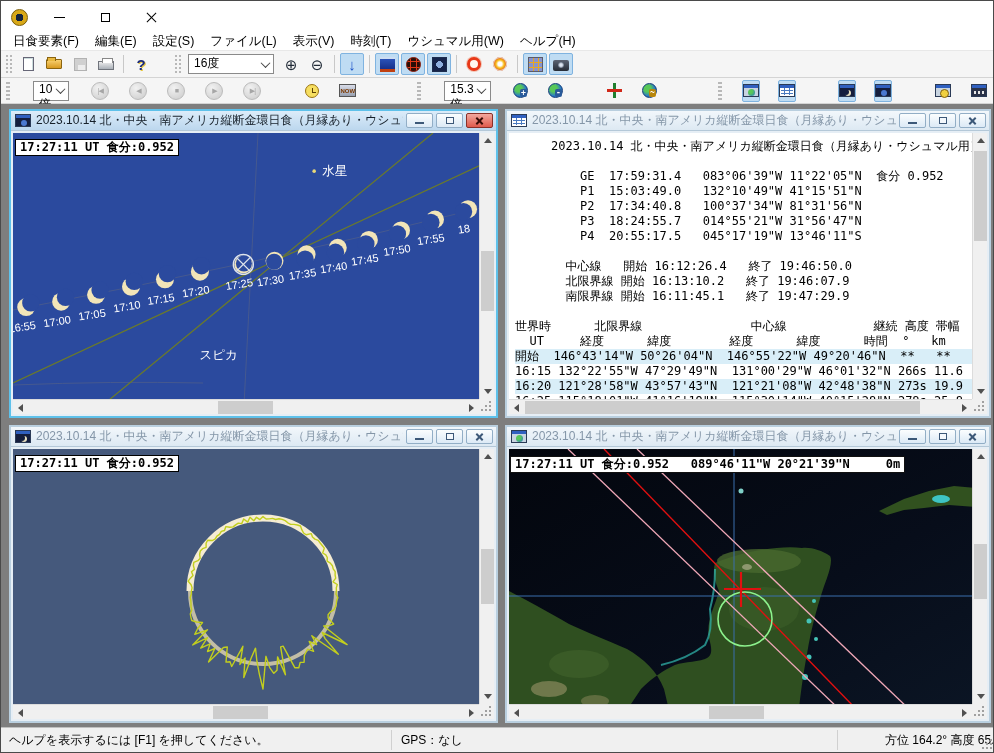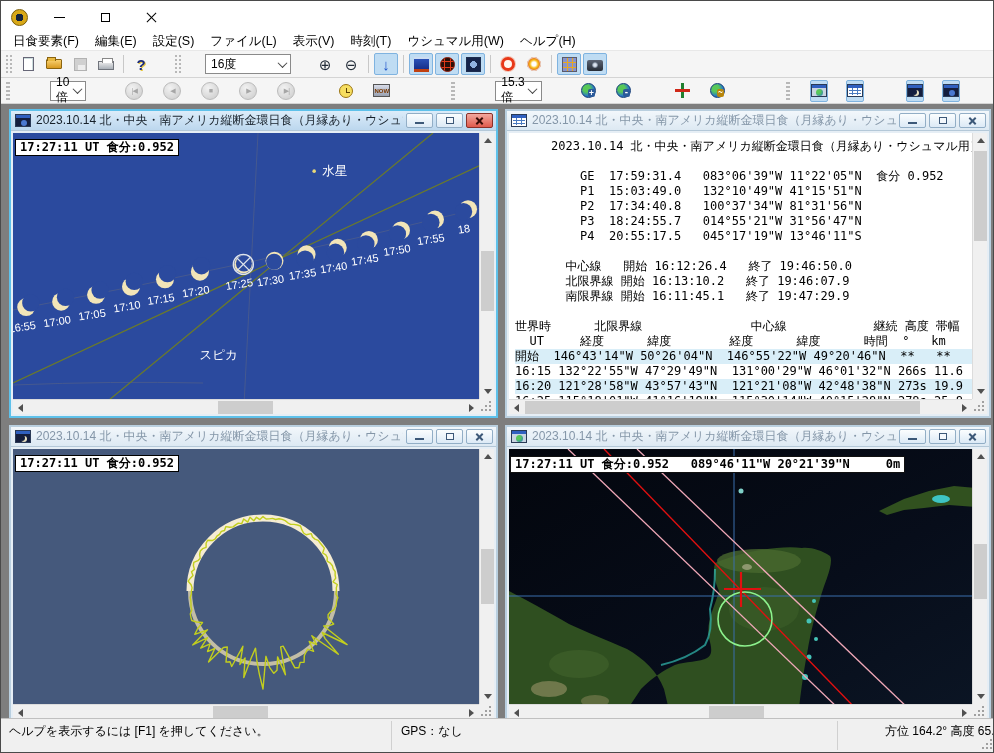--- a/index.html
+++ b/index.html
@@ -23,21 +23,21 @@
 
   
   .toolbar { background:#f5f5f5; display:flex; align-items:center; border-bottom:1px solid #d4d4d4; padding:0 2px; }
   #tb1 { height:27px; } #tb2 { height:26px;gap:16px; }
   .tb-grip { width:6px; height:18px; margin:0 3px; border-left:2px dotted #b8b8b8; border-right:2px dotted #b8b8b8; }
   .tb-sep { width:1px; height:18px; background:#c8c8c8; margin:0 4px; }
   .tb-gap { width:18px; }
   .tb-btn { width:24px; height:22px; margin:0 1px; display:flex; align-items:center; justify-content:center; border:1px solid transparent; border-radius:2px; position:relative; }
   .tb-btn.active { background:#bfdcf3; border-color:#7fb3e0; }
   .tb-btn.disabled { opacity:.55; filter:grayscale(1); }
-  .tb-combo { width:86px; height:20px; background:#fff; border:1px solid #8a8a8a; display:flex; align-items:center; margin:0 21px; }
+  .tb-combo { width:86px; height:20px; background:#fff; border:1px solid #8a8a8a; display:flex; margin:0 4px; }
   .combo-val { flex:1; padding-left:5px; font-size:12px; color:#000; }
   .combo-arrow { width:16px; height:100%; display:flex; align-items:center; justify-content:center; }
   .combo-arrow::before { content:""; width:6px; height:6px; border-right:1px solid #444; border-bottom:1px solid #444; transform:rotate(45deg) translate(-1px,-1px); }
 
   .ticon { display:flex; align-items:center; justify-content:center; font-size:13px; line-height:1; }
   .ti-new-file { width:11px; height:14px; background:#fff; border:1px solid #667; box-shadow:inset -3px 3px 0 -2px #cdd; }
   .ti-open-file { width:16px; height:10px; background:linear-gradient(#f8d070,#d89a20); border:1px solid #8a6410; border-radius:1px; position:relative; }
   .ti-open-file::before { content:""; position:absolute; top:-3px; left:0; width:7px; height:3px; background:#e8b840; border:1px solid #8a6410; border-bottom:none; }
   .ti-save-file { width:13px; height:13px; background:#aeb2ba; border:1px solid #787c84; position:relative; }
   .ti-save-file::before { content:""; position:absolute; bottom:0; left:3px; width:7px; height:5px; background:#e8e8e8; }
@@ -108,21 +108,21 @@
   .grip-corner { position:absolute; right:0; bottom:0; width:15px; height:15px; background:#f0f0f0; }
   .grip-corner::before { content:""; position:absolute; right:3px; bottom:3px; width:2px; height:2px; background:#a0a0a0; box-shadow:-4px 4px 0 #a0a0a0,0 4px 0 #a0a0a0,-8px 8px 0 #a0a0a0,-4px 8px 0 #a0a0a0,0 8px 0 #a0a0a0; transform:translateY(-8px); }
 
   .overlay-box { position:absolute; left:2px; top:6px; background:#fff; border:1px solid #000; color:#000; font:600 12px/15px "DejaVu Sans Mono",monospace; padding:0 4px; white-space:pre; z-index:5; }
 
   
   #datatext { position:absolute; inset:0 15px 15px 0; background:#fff; padding:6px 0 0 6px; font:12px/15px "DejaVu Sans Mono",monospace; color:#000; white-space:pre; overflow:hidden; }
   .dline { height:15px; } .dline.hl { background:#d9eef8; }
 
   
-  #statusbar { position:absolute; left:0; bottom:0; width:994px; height:34px; background:#f0f0f0; border-top:1px solid #c0c0c0; font-size:12px; color:#000; }
+  #statusbar { position:absolute; left:0; bottom:0; width:994px; height:25px; background:#f0f0f0; border-top:1px solid #c0c0c0; font-size:12px; color:#000; }
   #statusbar .seg { position:absolute; top:4px; white-space:nowrap; }
   .sb-div { position:absolute; top:2px; bottom:2px; width:1px; background:#d0d0d0; }
 
   svg text { font-family:"Liberation Sans",sans-serif; }
 </style>
 </head>
 <body>
 
 <div id="titlebar">
   <div id="app-icon"></div>

